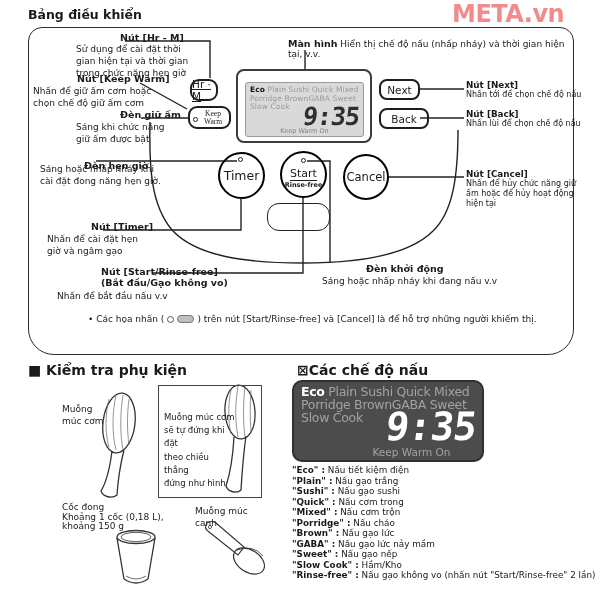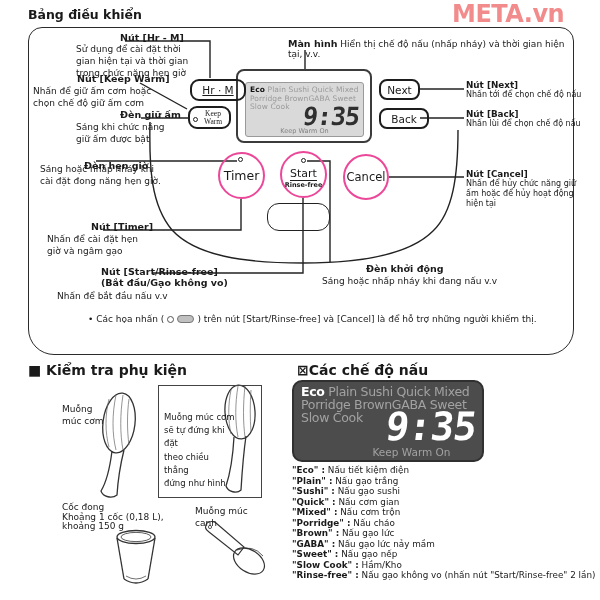--- a/index.html
+++ b/index.html
@@ -9,21 +9,21 @@
   .pre{white-space:pre-line;}
   svg.overlay{position:absolute;left:0;top:0;pointer-events:none;}
   .page-title{font-size:12.5px;font-weight:bold;}
   .watermark{font-size:24px;font-weight:800;letter-spacing:-0.5px;}
   .panel-box{border:1.6px solid #2b2b2b;border-radius:14px 14px 26px 26px;}
   .lt{font-size:9.5px;font-weight:bold;line-height:10px;padding-left:44px;}
   .ld{font-size:9px;line-height:12px;}
   .lt-sm{font-size:8.8px;font-weight:bold;line-height:10px;}
   .ld-sm{font-size:8px;line-height:10.2px;}
   .btn{border:2px solid #1d1d1d;border-radius:9px;display:flex;align-items:center;justify-content:center;background:transparent;box-sizing:border-box;}
-  .circle-btn{border:2px solid #ec4899;border-radius:50%;display:flex;flex-direction:column;align-items:center;justify-content:center;background:transparent;box-sizing:border-box;}
+  .circle-btn{border:2px solid #000000;border-radius:50%;display:flex;flex-direction:column;align-items:center;justify-content:center;background:transparent;box-sizing:border-box;}
   .led{width:5px;height:5px;border:1.2px solid #222;border-radius:50%;background:#fff;box-sizing:border-box;}
   .lcd-sm-outer{width:136px;height:74px;border:2px solid #3b3b3b;border-radius:8px;background:#fff;box-sizing:border-box;}
   .lcd-sm-inner{left:7px;top:11px;width:119px;height:55px;background:#d9d9d9;border:1px solid #9a9a9a;border-radius:3px;box-sizing:border-box;}
   .lcd-sm-row{font-size:7.5px;line-height:8px;letter-spacing:0.1px;color:#9a9a9a;white-space:nowrap;}
   .lcd-dk{width:192px;height:82px;background:#4c4c4c;border:2px solid #303030;border-radius:10px;box-sizing:border-box;}
   .lcd-dk-row{font-size:12.5px;line-height:13px;letter-spacing:-0.3px;color:#a2a2a2;white-space:nowrap;}
   .seg{font-family:"DejaVu Sans Mono",monospace;font-weight:bold;transform:skewX(-7deg);line-height:1;letter-spacing:-1px;}
   .sect-h{font-size:14px;font-weight:bold;}
   .mode-row{font-size:8.8px;line-height:10.55px;white-space:nowrap;}
   .mode-row b{font-weight:bold;}
@@ -137,21 +137,21 @@
   <div class="abs lcd-sm-outer" style="left:236px;top:69px;">
     <div class="abs lcd-sm-inner">
       <div class="abs lcd-sm-row" style="left:4px;top:3px;"><b style="color:#111;">Eco</b> <span>Plain Sushi Quick Mixed</span></div>
       <div class="abs lcd-sm-row" style="left:4px;top:11.5px;">Porridge BrownGABA Sweet</div>
       <div class="abs lcd-sm-row" style="left:4px;top:20px;">Slow Cook</div>
       <div class="abs seg" style="right:4px;top:21px;font-size:25px;color:#2f2f2f;">9:35</div>
       <div class="abs" style="left:0;right:0;bottom:1px;text-align:center;font-size:6.5px;color:#808080;">Keep Warm On</div>
     </div>
   </div>
 
-  <div class="abs btn" style="left:190px;top:79px;width:56px;height:22px;font-size:10.5px;text-decoration:underline;">Hr · M</div>
+  <div class="abs btn" style="left:190px;top:79px;width:28px;height:22px;font-size:10.5px;text-decoration:underline;">Hr · M</div>
 
   <div class="abs btn" style="left:188px;top:106px;width:43px;height:23px;font-family:Liberation Serif, serif;">
     <span class="led abs" style="left:3px;top:9px;"></span>
     <span class="pre" style="font-size:7.5px;line-height:8px;margin-left:7px;text-align:center;">Keep
 Warm</span>
   </div>
 
   <div class="abs btn" style="left:379px;top:79px;width:41px;height:21px;font-size:10.5px;border-radius:8px;">Next</div>
   <div class="abs btn" style="left:379px;top:108px;width:50px;height:21px;font-size:10.5px;border-radius:8px;">Back</div>
 
@@ -200,21 +200,21 @@
     <div class="abs lcd-dk-row" style="left:7px;top:16px;">Porridge BrownGABA Sweet</div>
     <div class="abs lcd-dk-row" style="left:7px;top:29px;">Slow Cook</div>
     <div class="abs seg" style="right:6px;top:25px;font-size:39px;color:#fff;">9:35</div>
     <div class="abs" style="left:60px;width:115px;bottom:2px;text-align:center;font-size:10.5px;color:#a2a2a2;">Keep Warm On</div>
   </div>
 
   <div class="abs" style="left:292px;top:465px;width:306px;">
     <div class="mode-row"><b>"Eco" :</b> <span>Nấu tiết kiệm điện</span></div>
     <div class="mode-row"><b>"Plain" :</b> <span>Nấu gạo trắng</span></div>
     <div class="mode-row"><b>"Sushi" :</b> <span>Nấu gạo sushi</span></div>
-    <div class="mode-row"><b>"Quick" :</b> <span>Nấu cơm gian</span></div>
+    <div class="mode-row"><b>"Quick" :</b> <span>Nấu cơm trong</span></div>
     <div class="mode-row"><b>"Mixed" :</b> <span>Nấu cơm trộn</span></div>
     <div class="mode-row"><b>"Porridge" :</b> <span>Nấu cháo</span></div>
     <div class="mode-row"><b>"Brown" :</b> <span>Nấu gạo lức</span></div>
     <div class="mode-row"><b>"GABA" :</b> <span>Nấu gạo lức nảy mầm</span></div>
     <div class="mode-row"><b>"Sweet" :</b> <span>Nấu gạo nếp</span></div>
     <div class="mode-row"><b>"Slow Cook" :</b> <span>Hầm/Kho</span></div>
     <div class="mode-row"><b>"Rinse-free" :</b> <span>Nấu gạo không vo (nhấn nút "Start/Rinse-free" 2 lần)</span></div>
   </div>
 
 </div>

